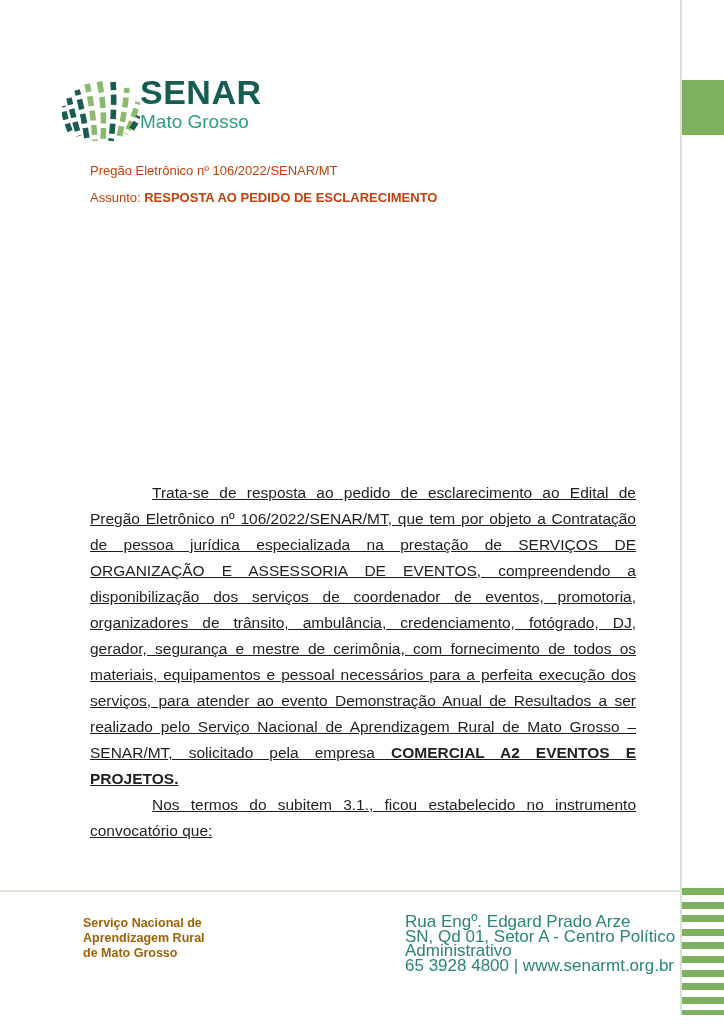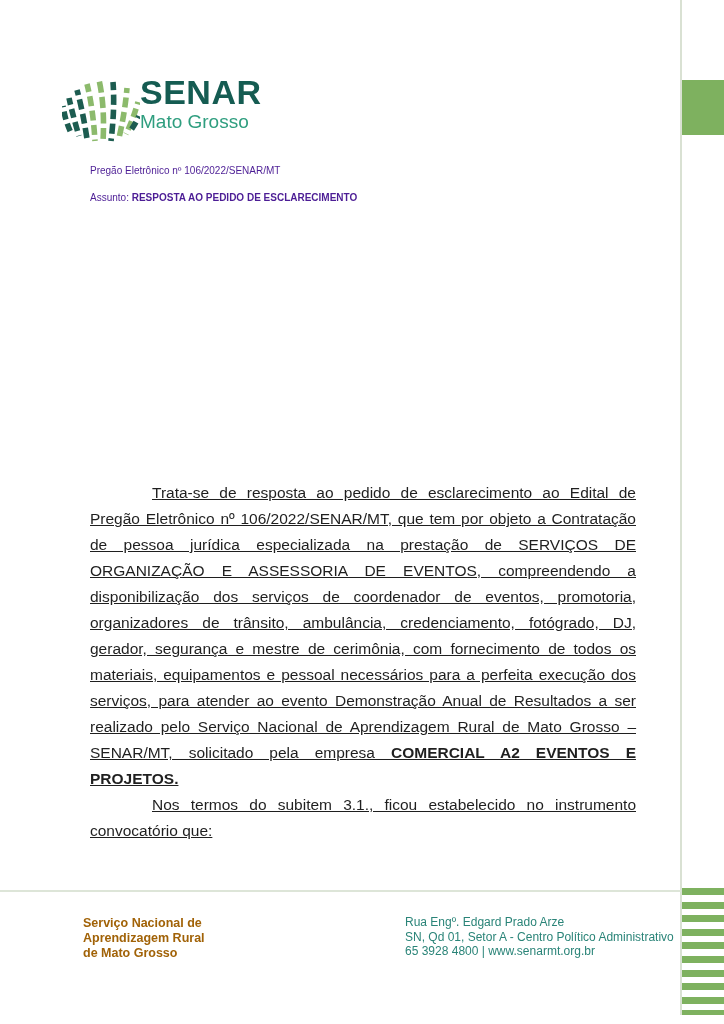--- a/index.html
+++ b/index.html
@@ -62,23 +62,23 @@
     color: #2f9e7f;
     line-height: 22px;
     margin-top: 2px;
   }
 
   
   .doc-header {
     position: absolute;
     left: 90px; top: 157px;
     width: 560px;
-    font-size: 10px;
+    font-size: 13px;
     line-height: 27px;
-    color: #4c1d95;
+    color: #c2410c;
   }
   .doc-header .bold { font-weight: bold; }
 
   
   .doc-body {
     position: absolute;
     left: 90px; top: 480px;
     width: 546px;
     font-size: 15.5px;
     line-height: 26px;
@@ -108,21 +108,21 @@
     position: absolute;
     left: 83px; top: 916px;
     font-size: 12.5px;
     font-weight: bold;
     line-height: 15px;
     color: #a16207;
   }
   .footer-address {
     position: absolute;
     left: 405px; top: 915px;
-    font-size: 12px;
+    font-size: 17px;
     line-height: 14.5px;
     color: #2a8478;
   }
 </style>
 </head>
 <body>
 
 <div class="page">
 
   <div class="v-hairline"></div>

